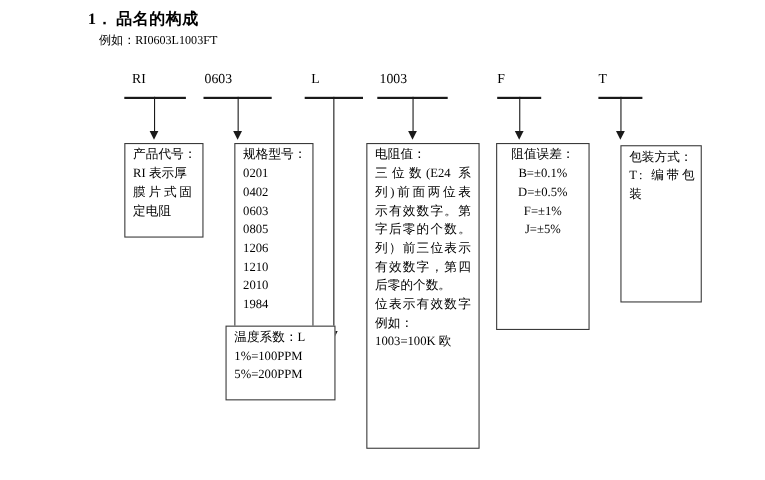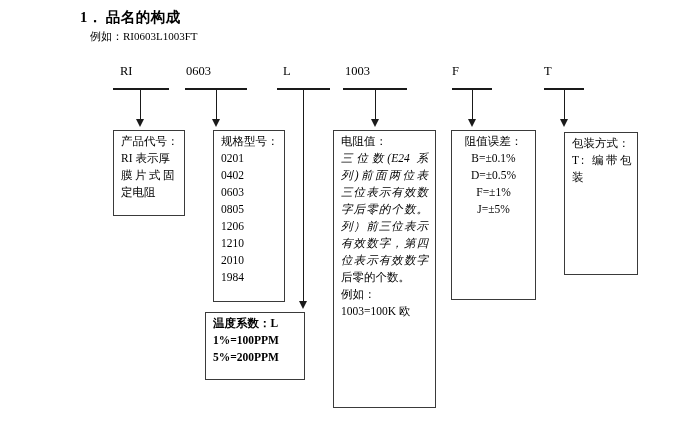--- a/index.html
+++ b/index.html
@@ -79,21 +79,20 @@
     line-height: 17px;
     padding: 2px 7px 4px 7px;
   }
   .box .line {
     white-space: nowrap;
   }
   .box .line.just {
     white-space: normal;
     text-align: justify;
     text-align-last: justify;
-    font-style: italic;
   }
   .box .spaced {
     letter-spacing: 2.5px;
   }
 </style>
 </head>
 <body>
 
 <div class="page">
 
@@ -147,36 +146,36 @@
     <div class="line">0201</div>
     <div class="line">0402</div>
     <div class="line">0603</div>
     <div class="line">0805</div>
     <div class="line">1206</div>
     <div class="line">1210</div>
     <div class="line">2010</div>
     <div class="line">1984</div>
   </div>
 
-  <div class="box" style="left:205px; top:312px; width:100px; height:68px;font-weight:bold;">
+  <div class="box" style="left:205px; top:296px; width:100px; height:68px;">
     <div class="line">温度系数：L</div>
     <div class="line">1%=100PPM</div>
     <div class="line">5%=200PPM</div>
   </div>
 
   <div class="box" style="left:333px; top:130px; width:103px; height:278px;">
     <div class="line">电阻值：</div>
     <div class="line just">三位数(E24 系</div>
     <div class="line just">列)前面两位表</div>
-    <div class="line just">三位表示有效数</div>
+    <div class="line just">示有效数字。第</div>
     <div class="line just">字后零的个数。</div>
     <div class="line just">列）前三位表示</div>
     <div class="line just">有效数字，第四</div>
+    <div class="line">后零的个数。</div>
     <div class="line just">位表示有效数字</div>
-    <div class="line">后零的个数。</div>
     <div class="line">例如：</div>
     <div class="line">1003=100K 欧</div>
   </div>
 
   <div class="box" style="left:451px; top:130px; width:85px; height:170px;text-align:center;">
     <div class="line">阻值误差：</div>
     <div class="line">B=±0.1%</div>
     <div class="line">D=±0.5%</div>
     <div class="line">F=±1%</div>
     <div class="line">J=±5%</div>

